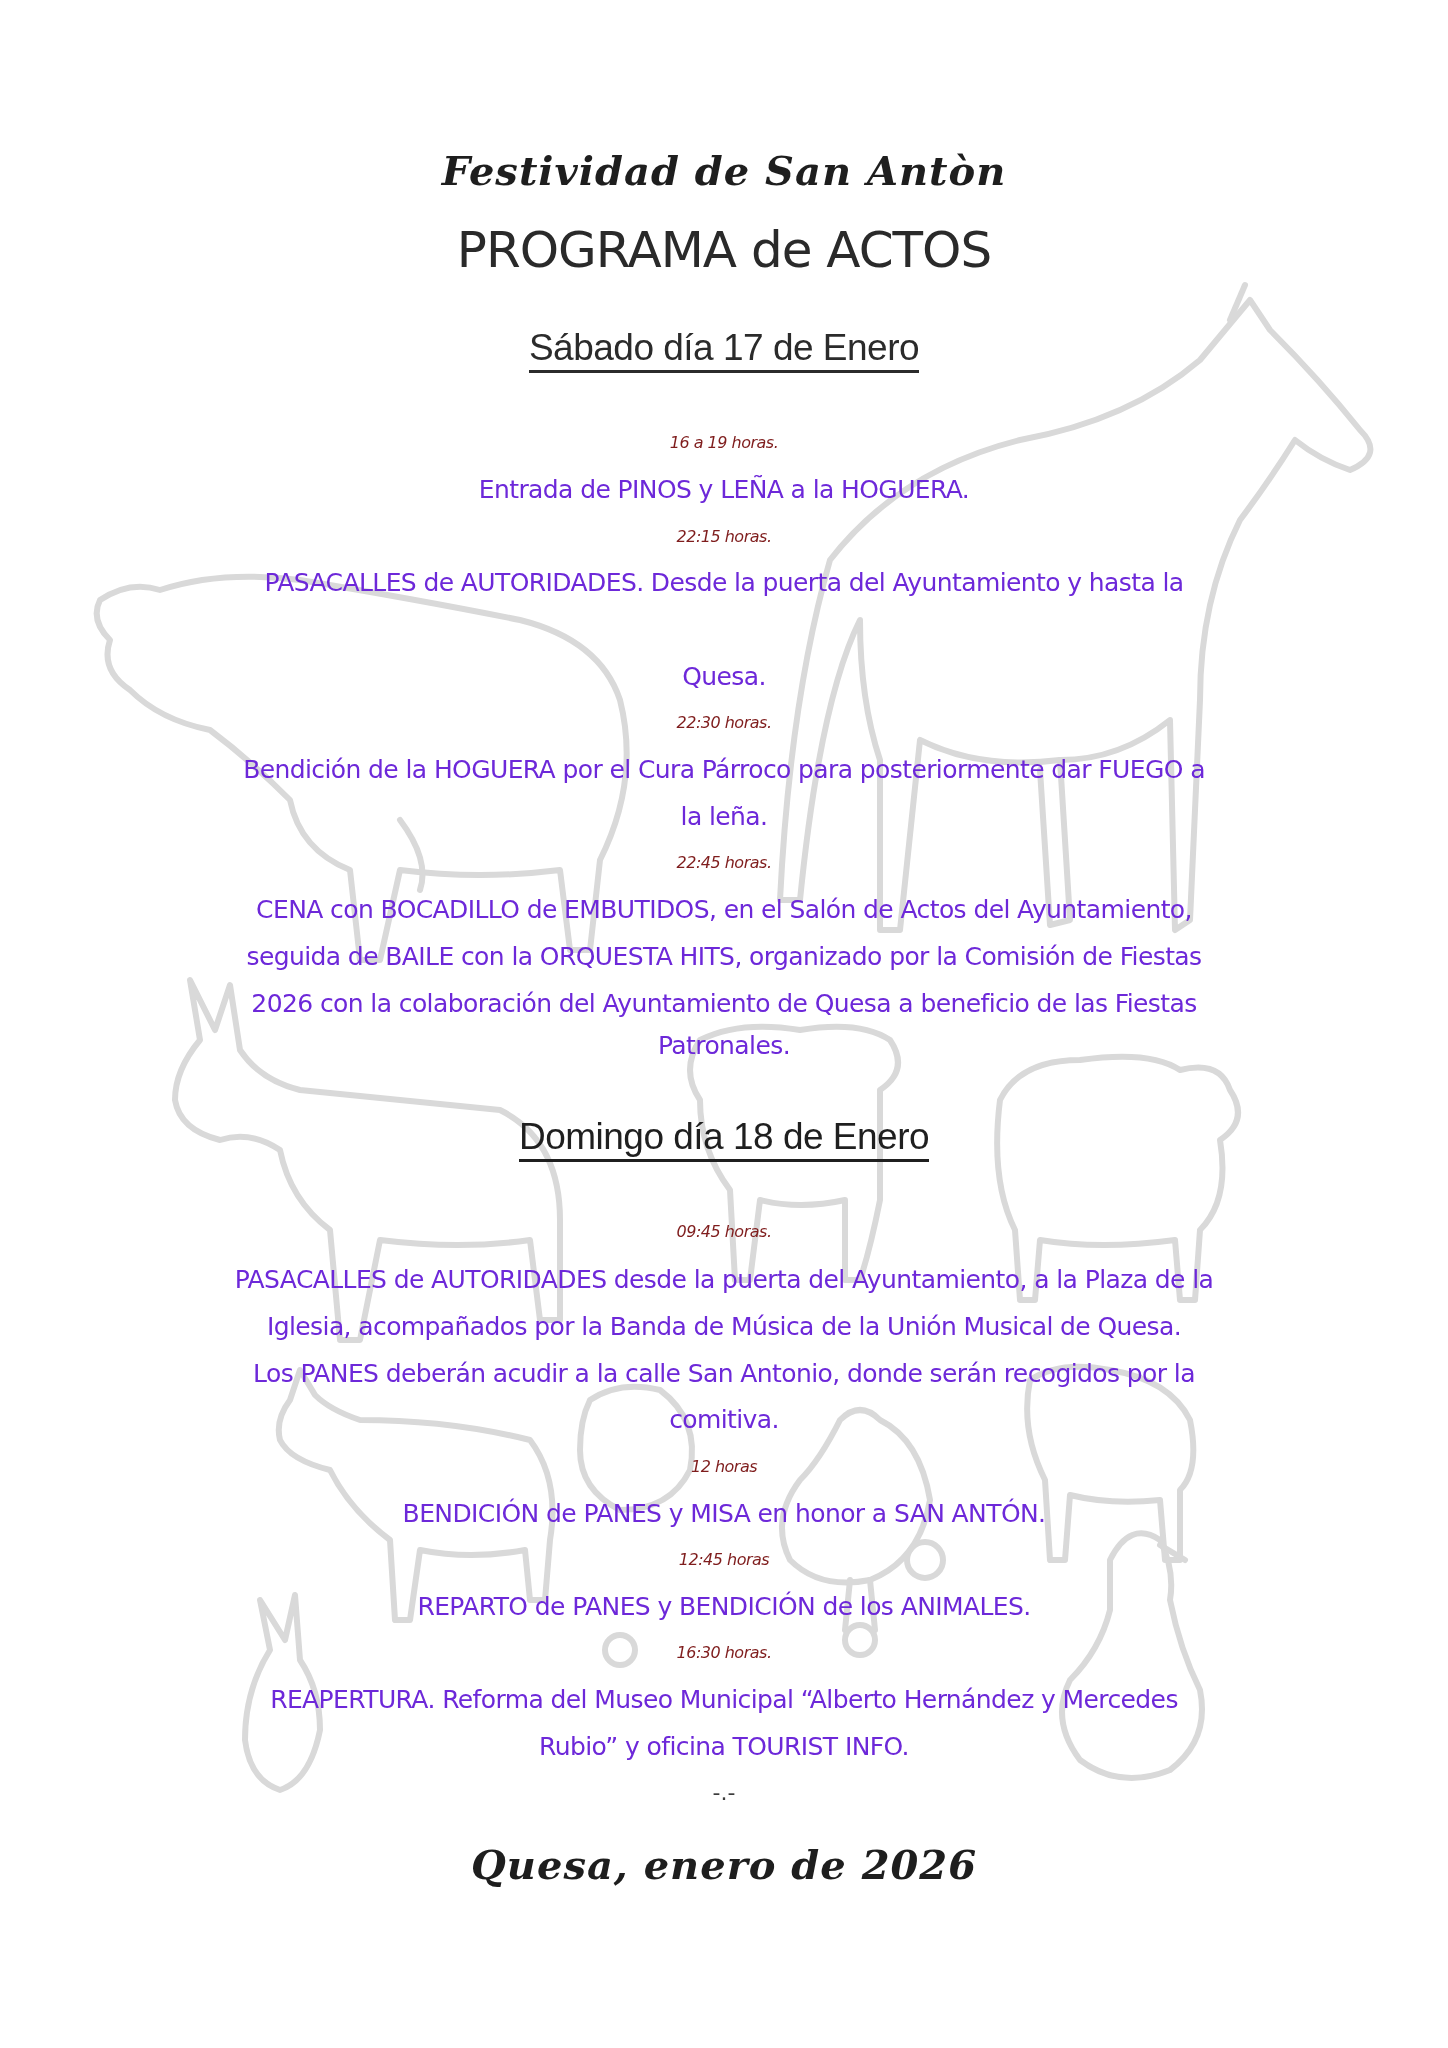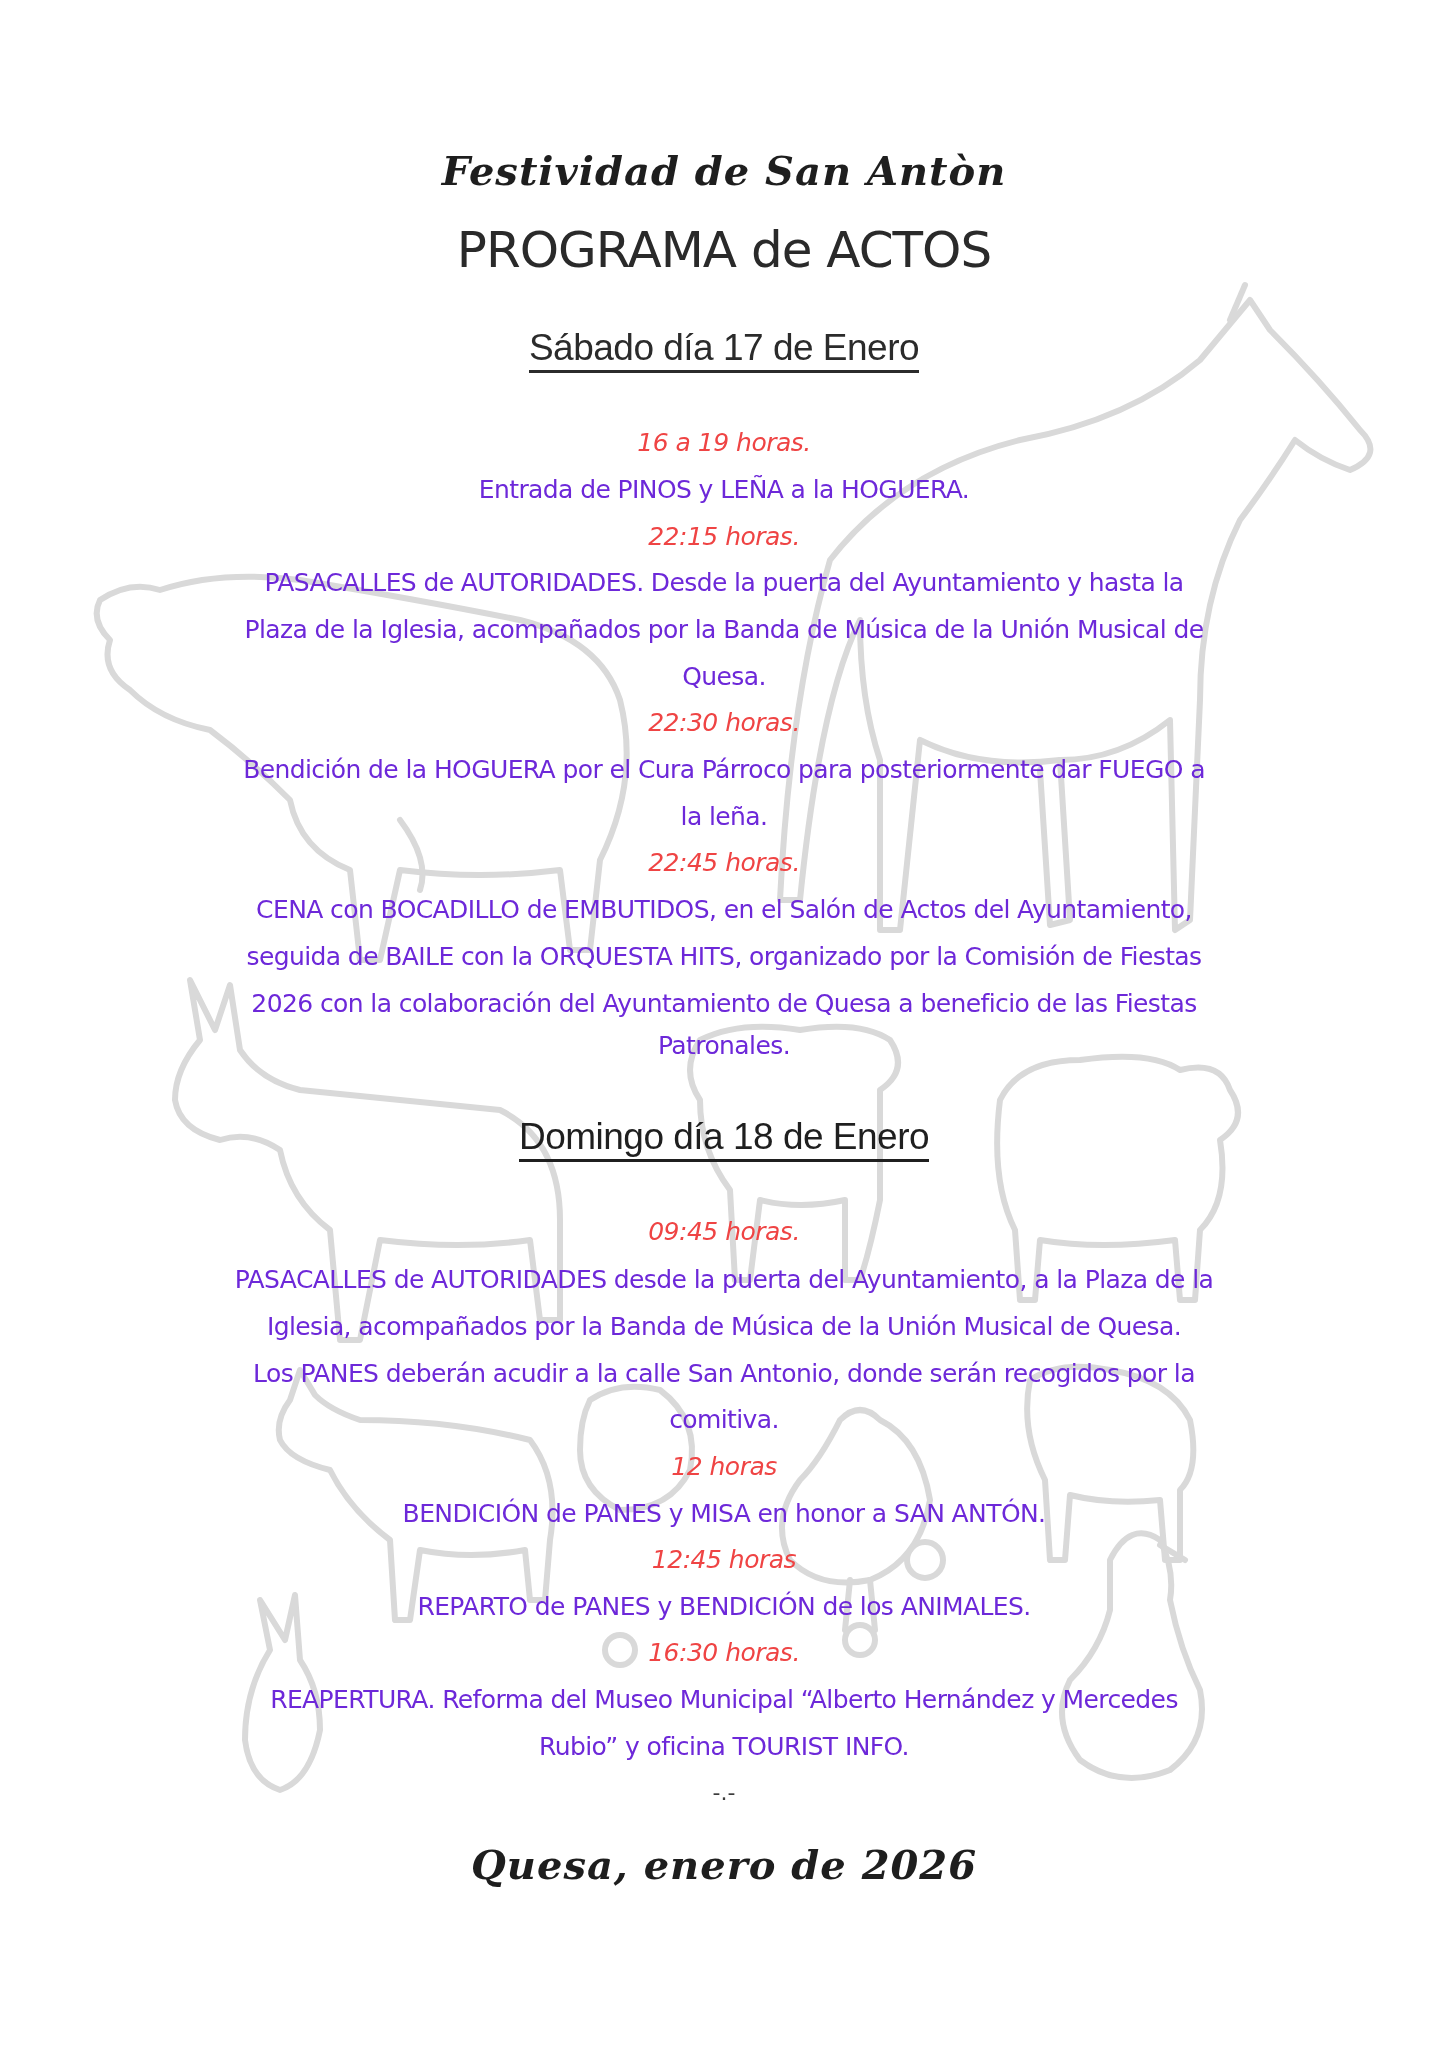--- a/index.html
+++ b/index.html
@@ -4,21 +4,21 @@
 <style>
   html, body { margin: 0; padding: 0; background: #ffffff; }
   body { width: 1448px; height: 2048px; position: relative; overflow: hidden; font-family: "DejaVu Sans", sans-serif; }
   .bg { position: absolute; left: 0; top: 0; width: 1448px; height: 2048px; z-index: 0; }
   .page { position: absolute; left: 0; top: 0; width: 1216px; height: 2048px; z-index: 1; }
   .line { position: absolute; left: 200px; width: 1048px; text-align: center; white-space: nowrap; }
   .script { font-family: "DejaVu Serif", serif; font-style: italic; font-weight: bold; color: #1e1e1e; letter-spacing: 1px; }
   .title { font-family: "DejaVu Sans", sans-serif; color: #2a2a2a; font-weight: normal; letter-spacing: -1px; }
   .day { font-family: Liberation Sans, sans-serif; color: #2b2b2b; letter-spacing: -0.5px; }
   .day span { border-bottom: 3px solid #2b2b2b; padding-bottom: 2px; }
-  .time { font-family: "DejaVu Sans", sans-serif; font-style: italic; color: #ef4444; font-size: 25px; letter-spacing: -0.5px; }
+  .time { font-family: "DejaVu Sans", sans-serif; font-style: italic; color: #7f1d1d; font-size: 16px; letter-spacing: -0.5px; }
   .body { font-family: "DejaVu Sans", sans-serif; color: #6d28d9; font-size: 25px; letter-spacing: -0.6px; }
   .sep { font-family: "DejaVu Sans", sans-serif; color: #3c3c3c; font-size: 22px; }
 </style>
 </head>
 <body>
 
 <svg class="bg" viewBox="0 0 1448 2048" xmlns="http://www.w3.org/2000/svg">
   <g fill="none" stroke="#d9d9d9" stroke-width="6" stroke-linecap="round" stroke-linejoin="round">
 
     <g>
@@ -83,21 +83,20 @@
   <div class="line script" style="top:148px; font-size:40px; line-height:46px;">Festividad de San Antòn</div>
   <div class="line title" style="top:220px; font-size:50px; line-height:60px;">PROGRAMA de ACTOS</div>
 
   <div class="line day" style="top:326px; font-size:37px; line-height:44px;"><span>Sábado día 17 de Enero</span></div>
 
   <div class="line time" style="top:427px; line-height:32px;">16 a 19 horas.</div>
   <div class="line body" style="top:474px; line-height:32px;">Entrada de PINOS y LEÑA a la HOGUERA.</div>
 
   <div class="line time" style="top:521px; line-height:32px;">22:15 horas.</div>
   <div class="line body" style="top:567px; line-height:32px;">PASACALLES de AUTORIDADES. Desde la puerta del Ayuntamiento y hasta la</div>
-  <div class="line body" style="top:614px; line-height:32px;">Plaza de la Iglesia, acompañados por la Banda de Música de la Unión Musical de</div>
   <div class="line body" style="top:661px; line-height:32px;">Quesa.</div>
 
   <div class="line time" style="top:707px; line-height:32px;">22:30 horas.</div>
   <div class="line body" style="top:754px; line-height:32px;">Bendición de la HOGUERA por el Cura Párroco para posteriormente dar FUEGO a</div>
   <div class="line body" style="top:801px; line-height:32px;">la leña.</div>
 
   <div class="line time" style="top:847px; line-height:32px;">22:45 horas.</div>
   <div class="line body" style="top:894px; line-height:32px;">CENA con BOCADILLO de EMBUTIDOS, en el Salón de Actos del Ayuntamiento,</div>
   <div class="line body" style="top:941px; line-height:32px;">seguida de BAILE con la ORQUESTA HITS, organizado por la Comisión de Fiestas</div>
   <div class="line body" style="top:988px; line-height:32px;">2026 con la colaboración del Ayuntamiento de Quesa a beneficio de las Fiestas</div>

